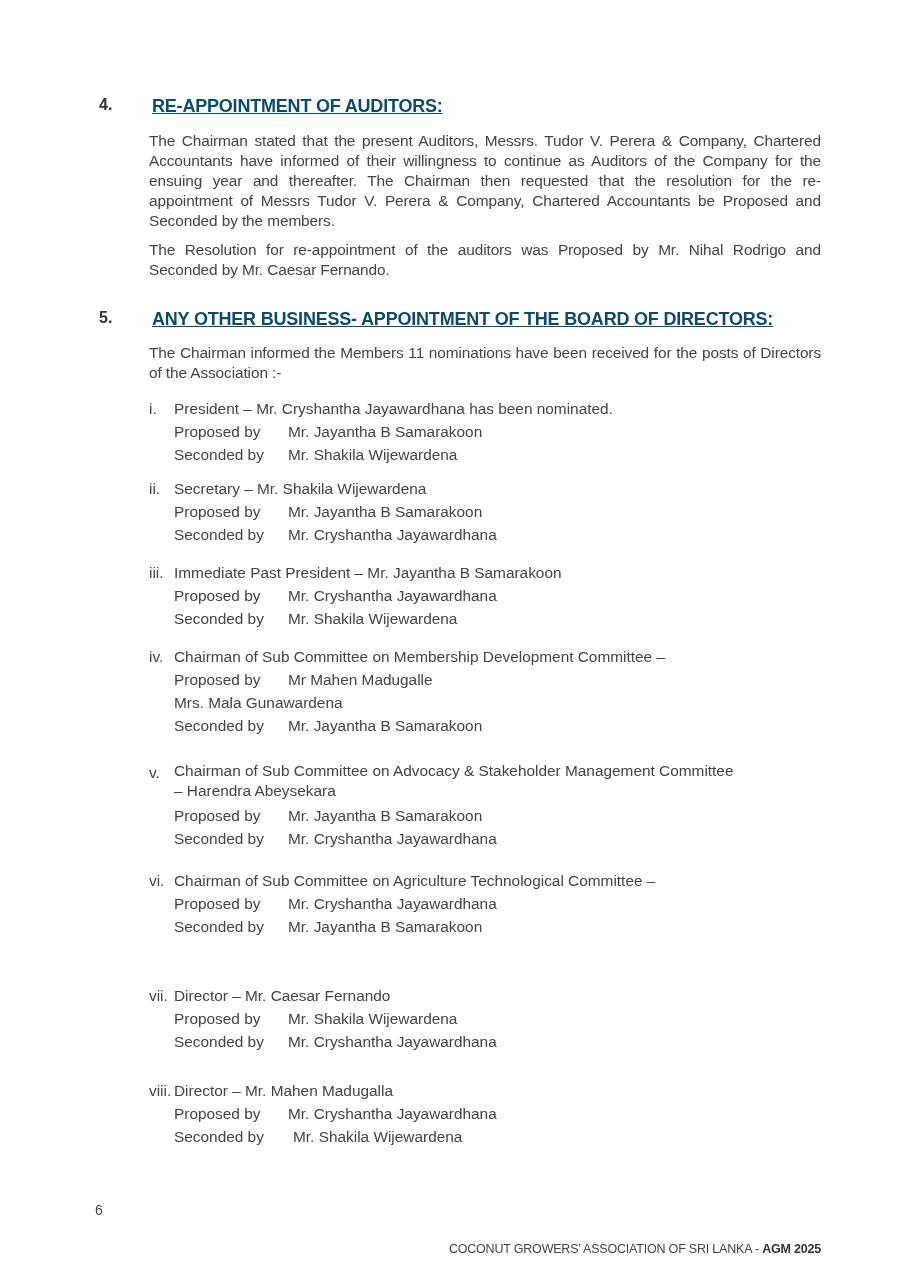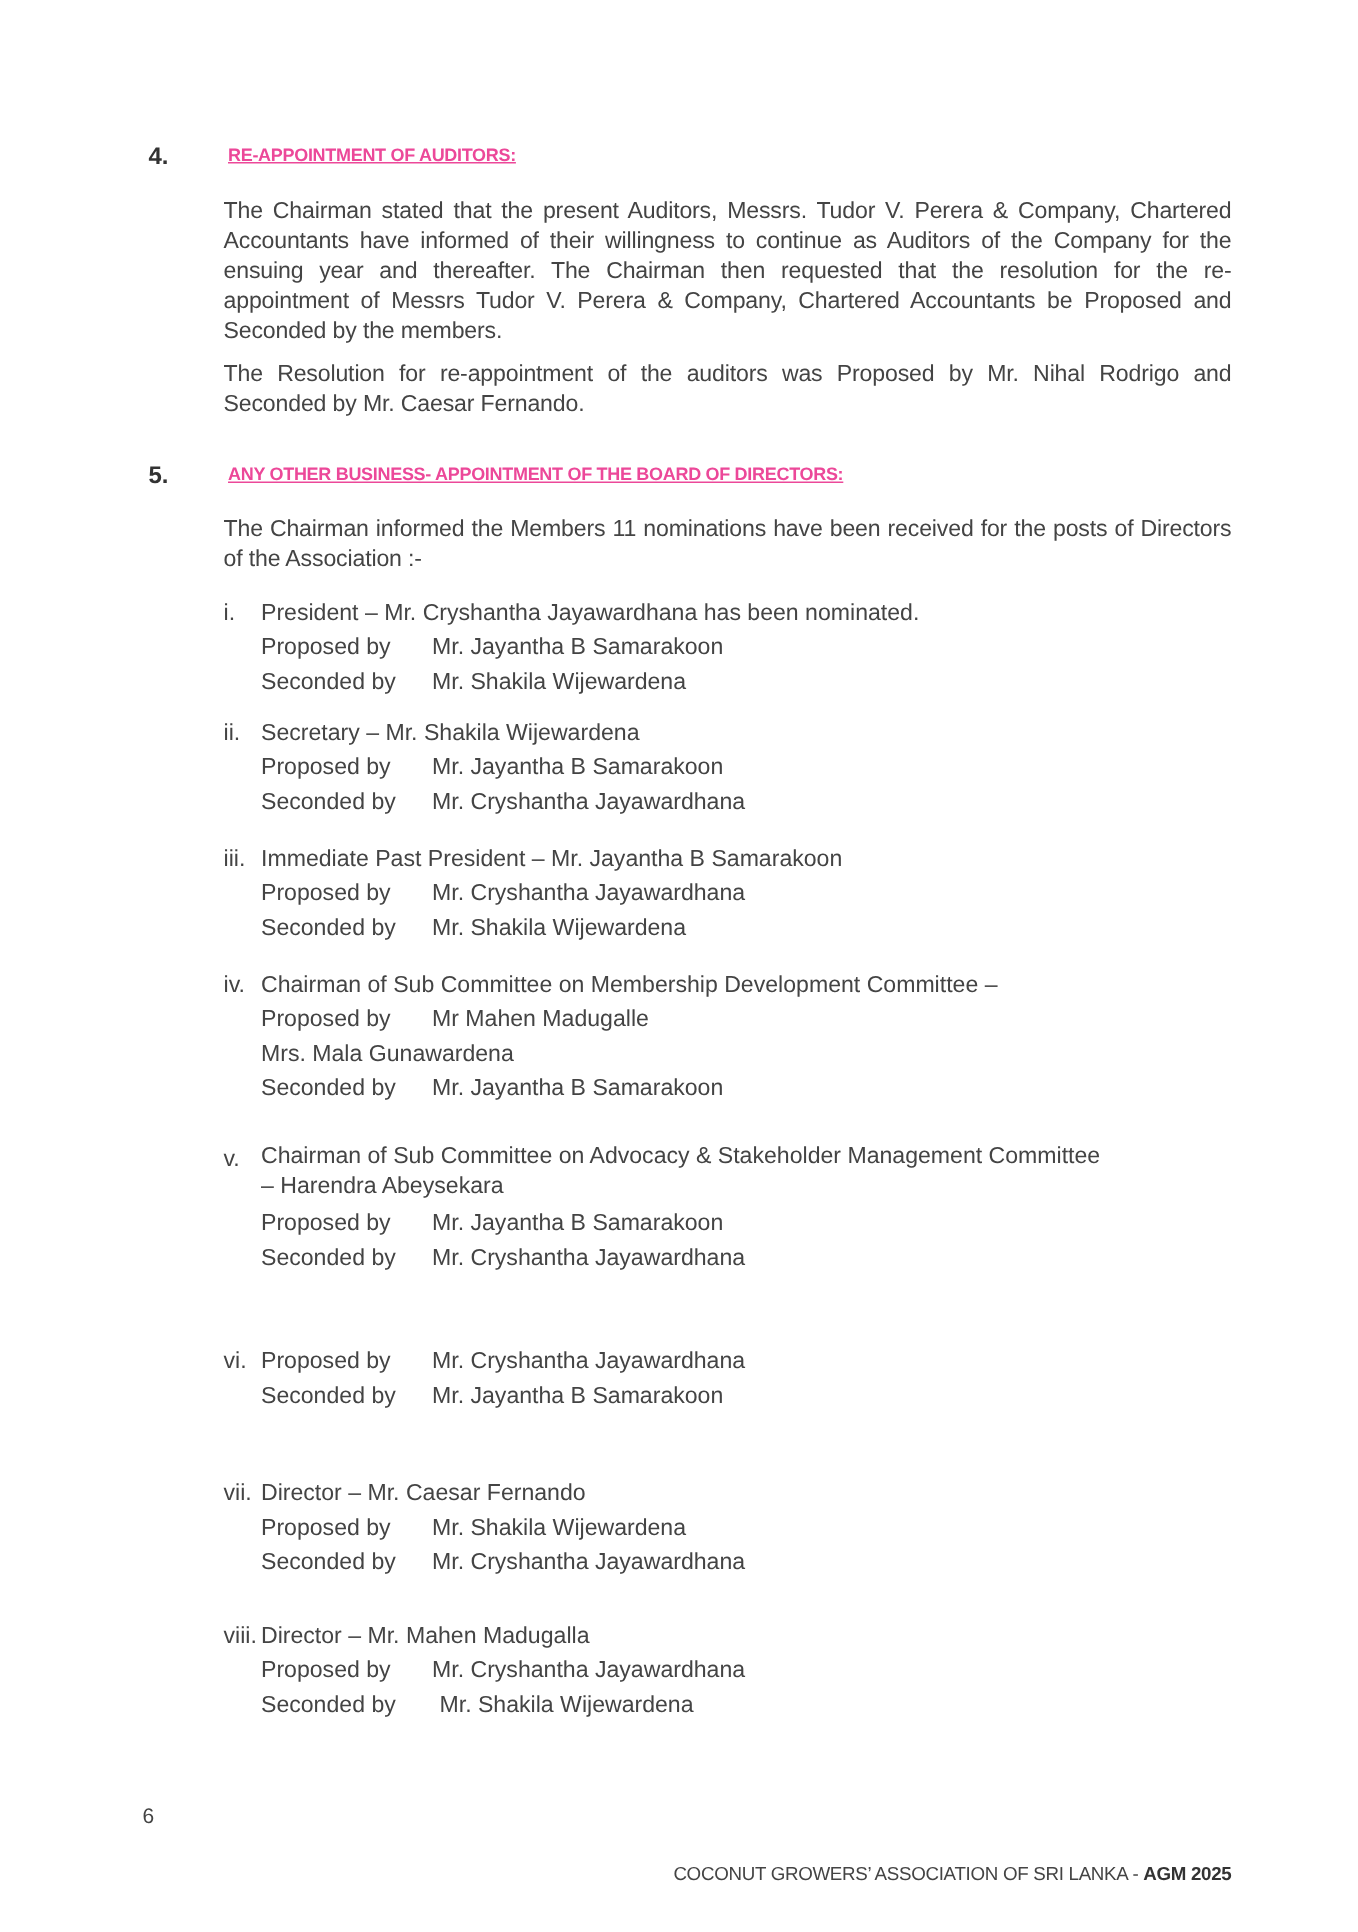--- a/index.html
+++ b/index.html
@@ -1,19 +1,19 @@
 <!DOCTYPE html>
 <html><head>
 <meta charset="utf-8">
 <style>
   html, body { margin: 0; padding: 0; background: #ffffff; }
   body { width: 905px; height: 1288px; position: relative; overflow: hidden;
          font-family: "Liberation Sans", sans-serif; color: #444444; }
   .sec-num { position: absolute; left: 99px; font-size: 16px; font-weight: bold; color: #333; }
-  .sec-title { position: absolute; left: 152px; font-size: 12px; font-weight: bold; color: #ec4899;
+  .sec-title { position: absolute; left: 152px; font-size: 18px; font-weight: bold; color: #0c4a6e;
                text-decoration: underline; letter-spacing: -0.2px; }
   .para { position: absolute; left: 149px; width: 672px; font-size: 15.4px; line-height: 20px;
           text-align: justify; letter-spacing: -0.1px; }
   .item { position: absolute; left: 149px; width: 680px; font-size: 15.4px; line-height: 23px; }
   .roman { position: absolute; left: 0; top: 0; width: 50px; }
   .body { margin-left: 25px; }
   .line { white-space: nowrap; }
   .lbl { display: inline-block; width: 114px; }
   .lbl.wide { width: 119px; }
   .page-num { position: absolute; left: 95px; top: 1202px; font-size: 14px; color: #444; }
@@ -72,23 +72,24 @@
 <div class="item" style="top:761px">
   <span class="roman">v.</span>
   <div class="body" style="line-height:20px">
     <div class="line">Chairman of Sub Committee on Advocacy &amp; Stakeholder Management Committee</div>
     <div class="line" style="margin-bottom:3px">– Harendra Abeysekara</div>
     <div class="line" style="line-height:23px"><span class="lbl">Proposed by</span><span>Mr. Jayantha B Samarakoon</span></div>
     <div class="line" style="line-height:23px"><span class="lbl">Seconded by</span><span>Mr. Cryshantha Jayawardhana</span></div>
   </div>
 </div>
 
-<div class="item" style="top:896px">
+<div class="item" style="top:869px">
   <span class="roman">vi.</span>
   <div class="body">
+    <div class="line">Chairman of Sub Committee on Agriculture Technological Committee –</div>
     <div class="line"><span class="lbl">Proposed by</span><span>Mr. Cryshantha Jayawardhana</span></div>
     <div class="line"><span class="lbl">Seconded by</span><span>Mr. Jayantha B Samarakoon</span></div>
   </div>
 </div>
 
 <div class="item" style="top:984px">
   <span class="roman">vii.</span>
   <div class="body">
     <div class="line">Director – Mr. Caesar Fernando</div>
     <div class="line"><span class="lbl">Proposed by</span><span>Mr. Shakila Wijewardena</span></div>

